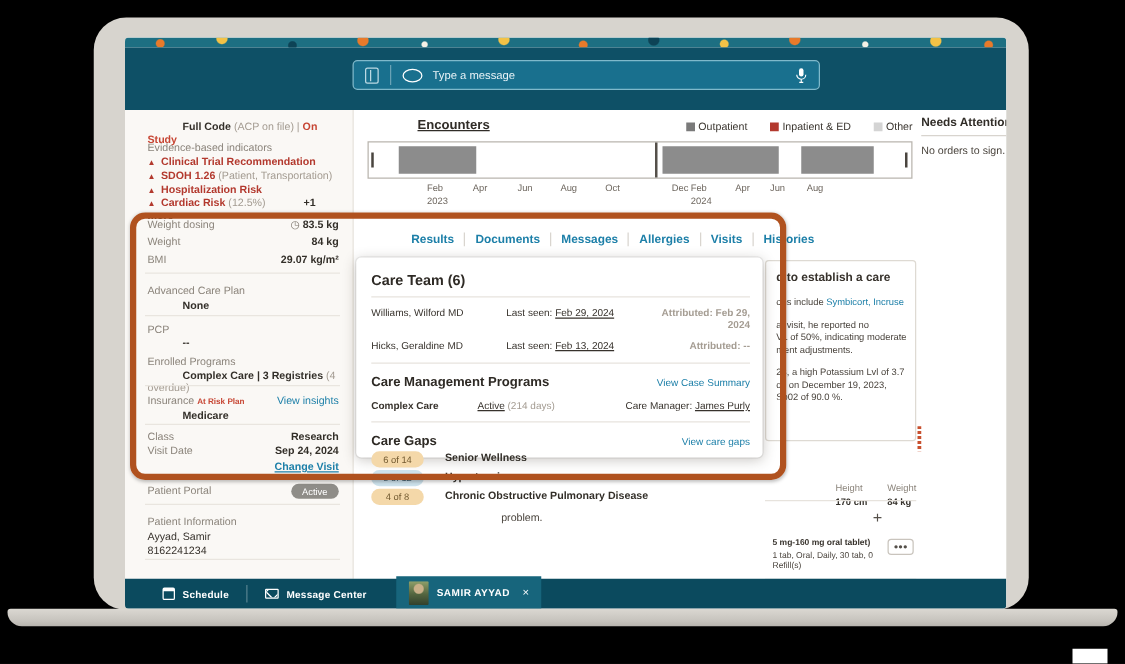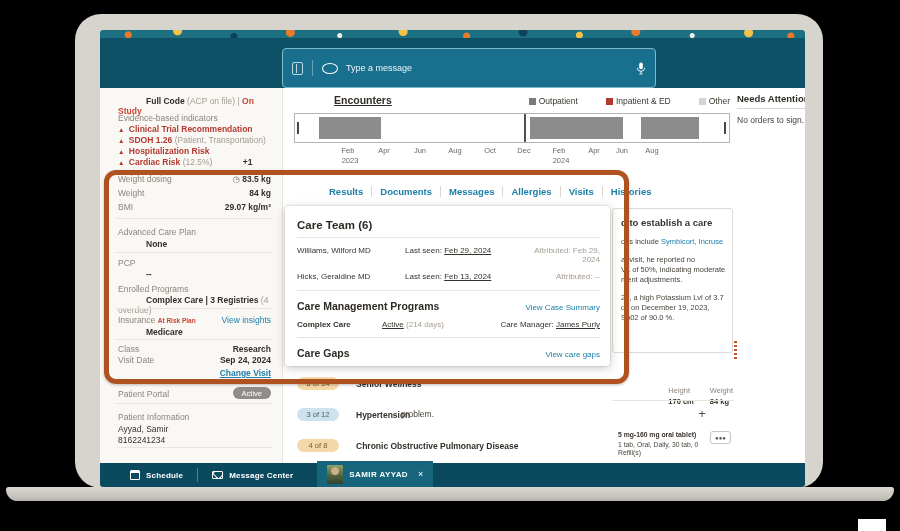--- a/index.html
+++ b/index.html
@@ -28,54 +28,54 @@
       radial-gradient(circle at 34% 70%, #f6f1e6 0 2px, transparent 3px),
       radial-gradient(circle at 43% 20%, #f3c246 0 4px, transparent 5px),
       radial-gradient(circle at 52% 75%, #e87a2a 0 3px, transparent 4px),
       radial-gradient(circle at 60% 25%, #0d4356 0 4px, transparent 5px),
       radial-gradient(circle at 68% 65%, #f3c246 0 3px, transparent 4px),
       radial-gradient(circle at 76% 20%, #e87a2a 0 4px, transparent 5px),
       radial-gradient(circle at 84% 70%, #f6f1e6 0 2px, transparent 3px),
       radial-gradient(circle at 92% 35%, #f3c246 0 4px, transparent 5px),
       radial-gradient(circle at 98% 75%, #e87a2a 0 3px, transparent 4px); }
   .topbar { position:absolute; left:0; top:8px; width:705px; height:50px; background:#0e5066; }
-  .msgbar { position:absolute; left:182px; top:10px; width:374px; height:40px;
+  .msgbar { position:absolute; left:182px; top:10px; width:374px; height:24px;
             background:#19708e; border:1px solid #7fb9cb; border-radius:4px;
             display:flex; align-items:center; padding:0 9px; }
   .mb-panel { width:11px; height:13px; border:1px solid #bcd9e3; border-radius:2px; position:relative; flex:0 0 auto; }
   .mb-panel::before { content:""; position:absolute; left:3px; top:1px; bottom:1px; width:1px; background:#bcd9e3; }
   .mb-sep { width:1px; height:16px; background:rgba(255,255,255,.35); margin:0 9px; }
   .mb-oval { width:16px; height:11px; border:1.5px solid #fff; border-radius:50%; margin-right:8px; flex:0 0 auto; }
   .mb-input { flex:1; background:transparent; border:none; outline:none; color:#fff;
               font-size:9px; font-family:inherit; }
   .mb-input::placeholder { color:#eaf4f8; opacity:1; }
   .mic { flex:0 0 auto; }
 
   
   .main { position:absolute; left:0; top:58px; width:705px; height:375px; background:#fff; }
   .sidebar { position:absolute; left:0; top:0; width:183px; height:375px;
              background:#faf8f5; border-right:1px solid #e8e4de; font-size:8.5px; color:#37322c; }
   .abs { position:absolute; left:18px; right:11px; }
   .sline { position:absolute; left:16px; right:10px; height:1px; background:#e9e5df; }
   .lab { color:#8b847b; }
   .val { font-weight:bold; color:#332f29;padding-left:28px; }
-  .rowf { display:flex; justify-content:space-between; align-items:flex-end; }
+  .rowf { display:flex; justify-content:space-between; align-items:flex-start; }
   .red { color:#b3392e; font-weight:bold; }
   .redlite { color:#c74634; font-weight:bold; }
   .warn { color:#b3392e; font-size:6.5px; margin-right:2px; }
   .note { color:#a39b91; font-weight:normal; }
   .linkb { color:#1c7fa8; }
   .linku { color:#1c7fa8; font-weight:bold; text-decoration:underline; }
   .badge { background:#8f8d88; color:#fff; border-radius:8px; padding:1.5px 9px; font-size:7.5px; }
   .clock { color:#7d766d; font-weight:normal; }
 
   
   .enc-title { position:absolute; left:193px; top:6px; font-size:10.5px; font-weight:bold;
                color:#312d28; text-decoration:underline;padding-left:41px; }
-  .legend { position:absolute; top:8px; left:438px; width:192px; display:flex; gap:28px;
+  .legend { position:absolute; top:8px; left:438px; width:192px; display:flex; gap:18px;
             justify-content:flex-end; font-size:8.5px; color:#3b3630; align-items:center; }
   .lgi { display:flex; align-items:center; gap:3px; white-space:nowrap; }
   .sq { width:7px; height:7px; display:inline-block; }
   .sq.g { background:#7a7a7a; } .sq.r { background:#b3392e; } .sq.l { background:#d4d4d4; }
   .tl-box { position:absolute; left:194px; top:25px; width:436px; height:30px;
             border:1px solid #b9b5ae; background:#fff; }
   .tl-bar { position:absolute; top:3px; bottom:3px; background:#8c8c8c; }
   .tl-tick { position:absolute; top:8px; bottom:8px; width:2px; background:#4a453f; }
   .tl-div { position:absolute; top:0; bottom:0; width:2px; background:#55504a; }
   .mon { position:absolute; top:58px; transform:translateX(-50%); font-size:7.5px; color:#6e675f; }
@@ -115,29 +115,29 @@
   .needs .nb { font-size:8.5px; color:#4a443d; margin-top:6px; }
 
   
   .card { position:absolute; left:185px; top:118px; width:325px; height:160px; background:#fff;
           border-radius:4px; box-shadow:0 2px 10px rgba(60,50,40,.28), 0 0 0 1px #eee; }
   .cpad { padding:0 10px 0 12px; }
   .ch1 { font-size:11.5px; font-weight:bold; color:#2e2a25; padding-top:13px; }
   .chr { height:1px; background:#e8e4de; margin-top:6px; }
   .ct-row { display:grid; grid-template-columns:108px 118px 1fr; align-items:baseline;
             font-size:8px; color:#37322c; margin-top:8px; }
-  .ct-attr { text-align:right; color:#a59d93; }
+  .ct-attr { text-align:right; color:#a59d93;font-weight:bold; }
   .u { text-decoration:underline; }
   .hrow { display:flex; justify-content:space-between; align-items:baseline; margin-top:9px; }
   .ch2 { font-size:10.5px; font-weight:bold; color:#2e2a25; }
   .sm-link { font-size:8px; color:#1c7fa8; }
   .cm-row { display:grid; grid-template-columns:85px 110px 1fr; align-items:baseline;
             font-size:8px; color:#37322c; margin-top:8px; }
   .cm-right { text-align:right; }
-  .gap-row { display:flex; align-items:center; margin-top:18px; }
+  .gap-row { display:flex; align-items:flex-start; margin-top:2px; }
   .pill { width:42px; height:13px; border-radius:7px; font-size:7.5px; display:flex;
           align-items:center; justify-content:center; color:#6b5b3c; flex:0 0 auto; }
   .pill.tan { background:#f4d8a9; color:#71592f; }
   .pill.blue { background:#cde2ec; color:#46626f; }
   .gap-lab { font-size:8.5px; font-weight:bold; color:#332f29; margin-left:17px; }
   .probl { position:absolute; left:0; right:60px; top:203px; text-align:center; font-size:8.5px; color:#4a443d; }
 
   
   .taskbar { position:absolute; left:0; top:433px; width:705px; height:24px; background:#0b4a5e;
              display:flex; align-items:center; color:#fff; }
@@ -296,21 +296,21 @@
           <span class="tl-div" style="left:229px;"></span>
           <span class="tl-bar" style="left:235px; width:93px;"></span>
           <span class="tl-bar" style="left:346px; width:58px;"></span>
           <span class="tl-tick" style="left:429px;"></span>
         </div>
         <span class="mon" style="left:248px;">Feb</span>
         <span class="mon" style="left:284px;">Apr</span>
         <span class="mon" style="left:320px;">Jun</span>
         <span class="mon" style="left:355px;">Aug</span>
         <span class="mon" style="left:390px;">Oct</span>
-        <span class="mon" style="left:424px;">Dec</span>
+        <span class="mon" style="left:444px;">Dec</span>
         <span class="mon" style="left:459px;">Feb</span>
         <span class="mon" style="left:494px;">Apr</span>
         <span class="mon" style="left:522px;">Jun</span>
         <span class="mon" style="left:552px;">Aug</span>
         <span class="yr" style="left:250px;">2023</span>
         <span class="yr" style="left:461px;">2024</span>
 
         <div class="tabs">
           <span class="tab">Results</span>
           <span class="tab">Documents</span>

